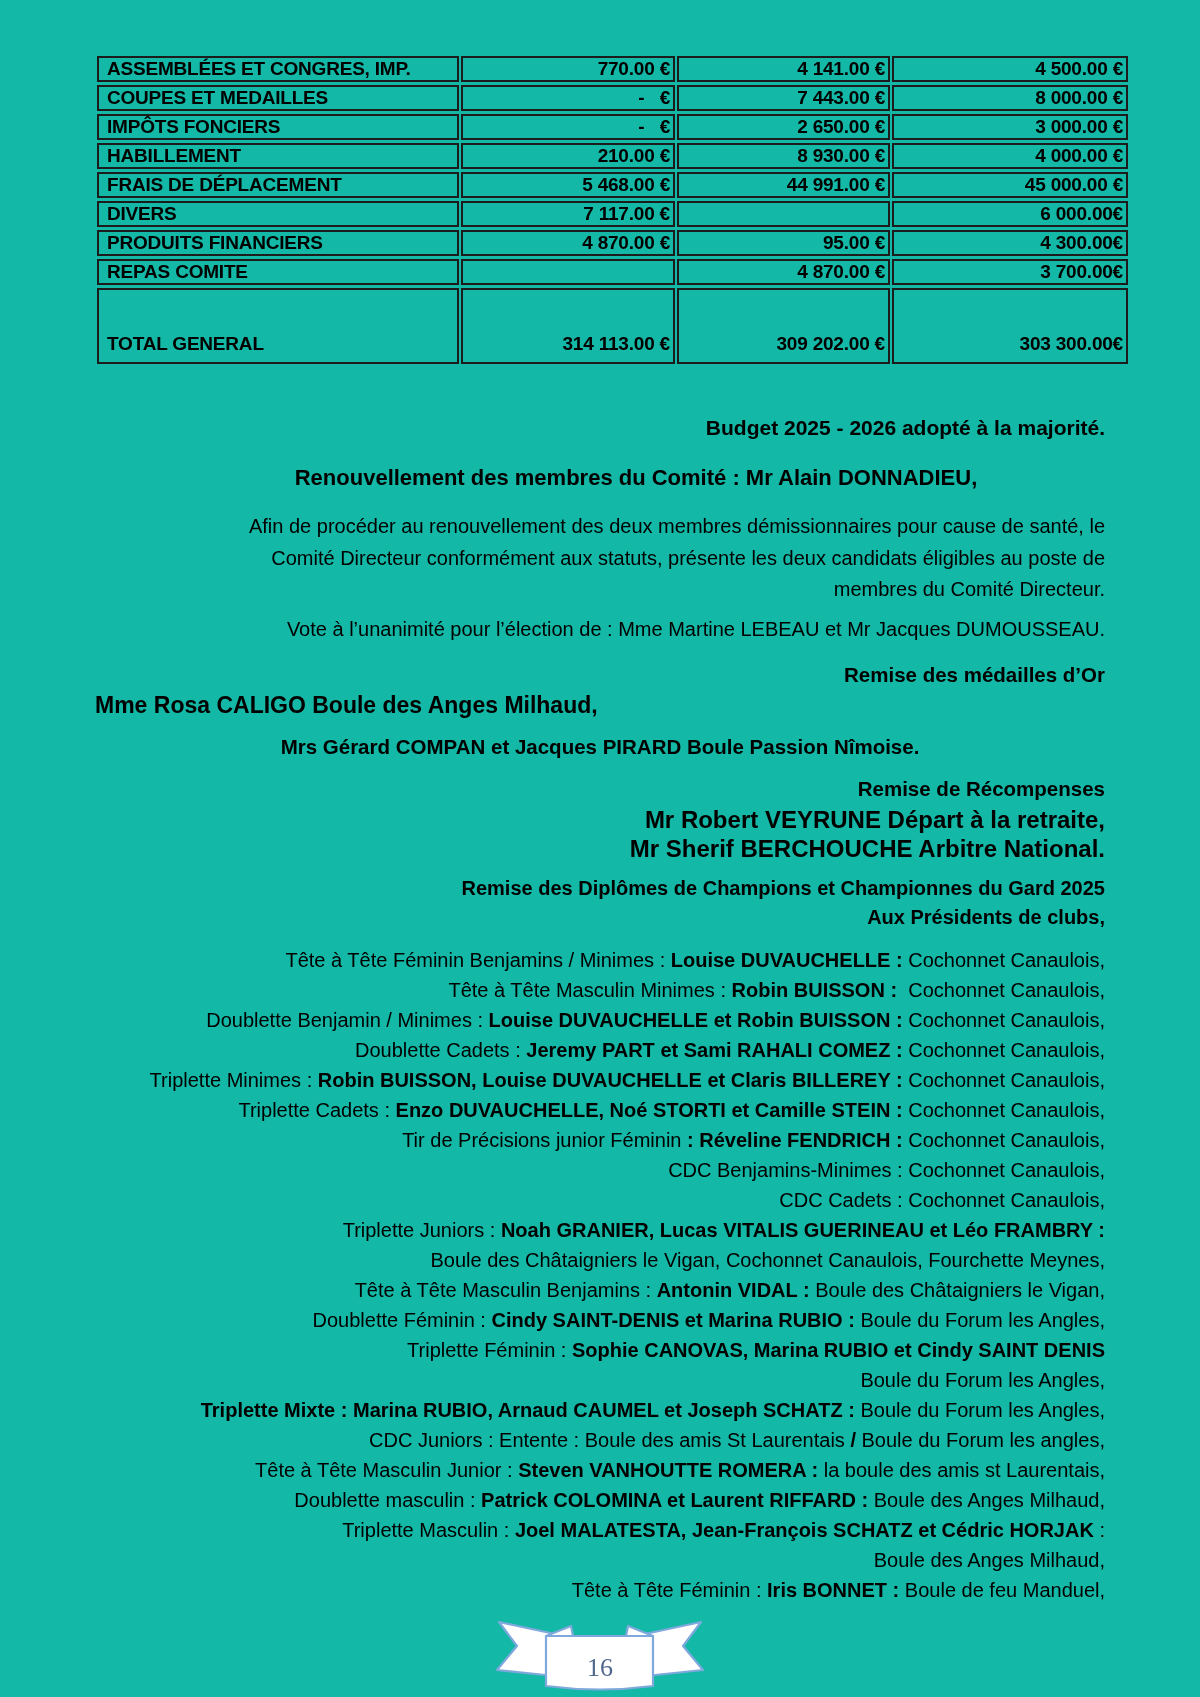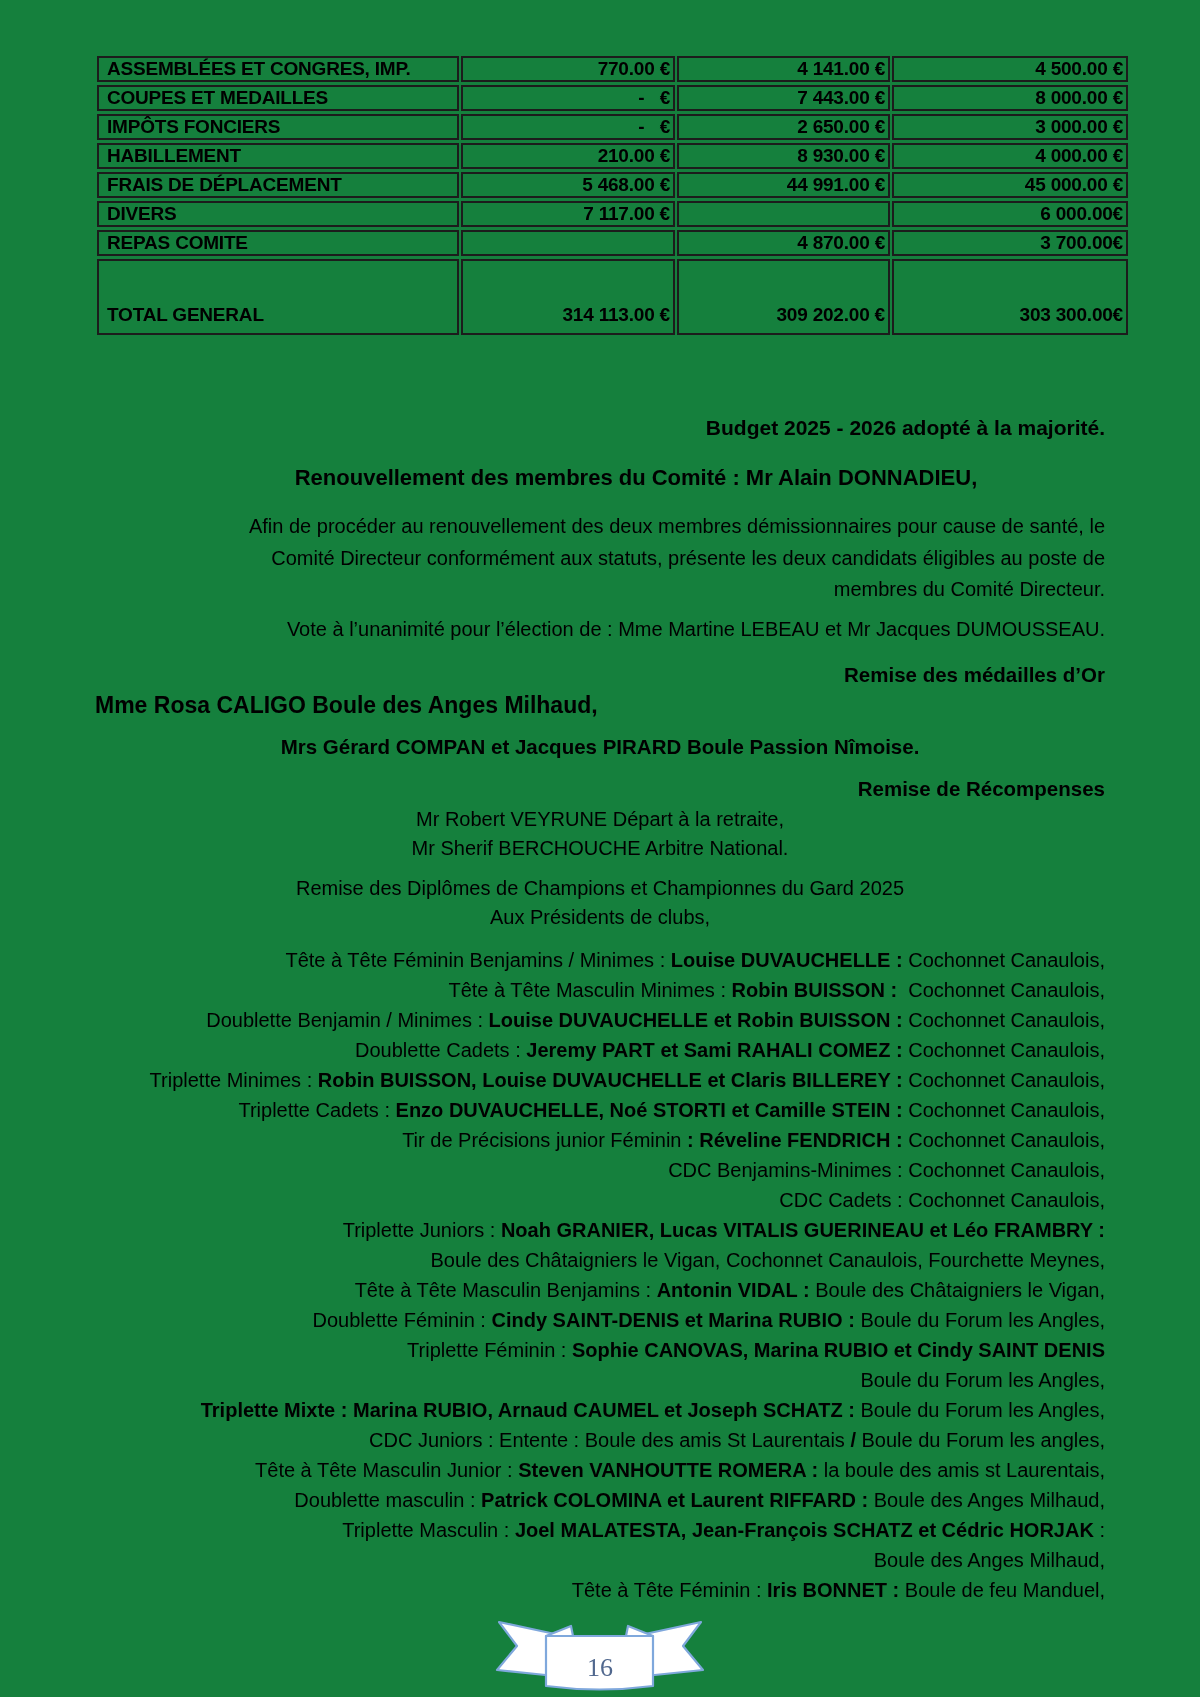--- a/index.html
+++ b/index.html
@@ -1,19 +1,19 @@
 <!DOCTYPE html>
 <html><head>
 <meta charset="utf-8">
 <style>
   html,body{margin:0;padding:0;background:#e8e8e8;}
   .page{
     position:relative;
     width:1200px;height:1697px;
-    background:#15803d;
+    background:#14b8a6;
     font-family:"Liberation Sans","DejaVu Sans",sans-serif;
     color:#000;
     overflow:hidden;
   }
   
   .budget-table{
     position:absolute;left:95px;top:53px;
     border-collapse:separate;border-spacing:2px 3px;
     table-layout:fixed;
   }
@@ -38,22 +38,22 @@
   .tblock{position:absolute;left:95px;width:1010px;text-align:right;}
   .h-budget{top:414px;font-size:21px;font-weight:bold;line-height:28px;}
   .h-renouv{top:462px;font-size:22px;font-weight:bold;line-height:32px;text-align:center;padding-left:72px;box-sizing:border-box;}
   .paragraph{top:511px;font-size:20px;line-height:31.5px;}
   .para-line{white-space:pre;}
   .vote{top:614px;font-size:20px;line-height:31.5px;}
   .h-medals{top:660px;font-size:20.5px;font-weight:bold;line-height:30px;}
   .medal1{top:690px;font-size:23px;font-weight:bold;line-height:30px;text-align:left;}
   .medal2{top:732px;font-size:20.5px;font-weight:bold;line-height:30px;text-align:center;}
   .h-rewards{top:774px;font-size:20.5px;font-weight:bold;line-height:30px;}
-  .rewards-lines{top:805px;font-size:20px;font-weight:normal;line-height:29px;text-align:center;}
-  .diploma-lines{top:874px;font-size:20px;font-weight:normal;line-height:29px;text-align:center;}
+  .rewards-lines{top:805px;font-size:24px;font-weight:bold;line-height:29px;}
+  .diploma-lines{top:874px;font-size:20px;font-weight:bold;line-height:29px;text-align:right;}
   .awards{top:945px;font-size:20px;line-height:30px;}
   .award-line{white-space:pre-wrap;margin-left:22px;}
   .award-line .b{font-weight:bold;}
   
   .footer-ribbon{
     position:absolute;top:1620px;left:50%;
     transform:translateX(-50%);
     width:210px;height:72px;
   }
   .footer-ribbon text{
@@ -96,20 +96,26 @@
           <td class="lbl">FRAIS DE DÉPLACEMENT</td>
           <td class="num n1">5 468.00 €</td>
           <td class="num n2">44 991.00 €</td>
           <td class="num n3">45 000.00 €</td>
         </tr>
         <tr>
           <td class="lbl">DIVERS</td>
           <td class="num n1">7 117.00 €</td>
           <td class="num n2"></td>
           <td class="num n3">6 000.00€</td>
+        </tr>
+        <tr>
+          <td class="lbl">PRODUITS FINANCIERS</td>
+          <td class="num n1">4 870.00 €</td>
+          <td class="num n2">95.00 €</td>
+          <td class="num n3">4 300.00€</td>
         </tr>
         <tr>
           <td class="lbl">REPAS COMITE</td>
           <td class="num n1"></td>
           <td class="num n2">4 870.00 €</td>
           <td class="num n3">3 700.00€</td>
         </tr>
         <tr class="total-row">
           <td class="lbl">TOTAL GENERAL</td>
           <td class="num n1">314 113.00 €</td>

